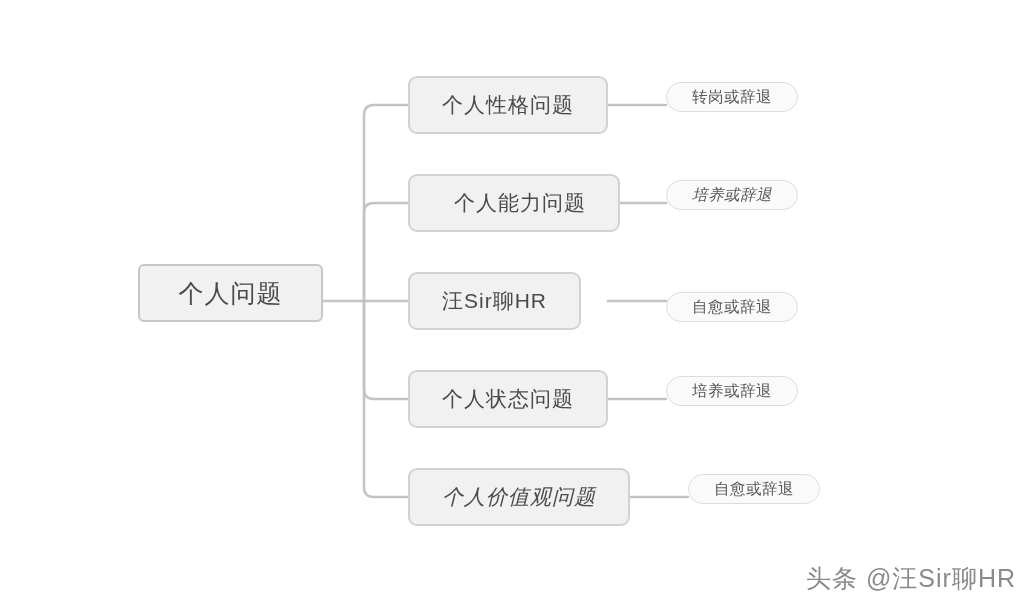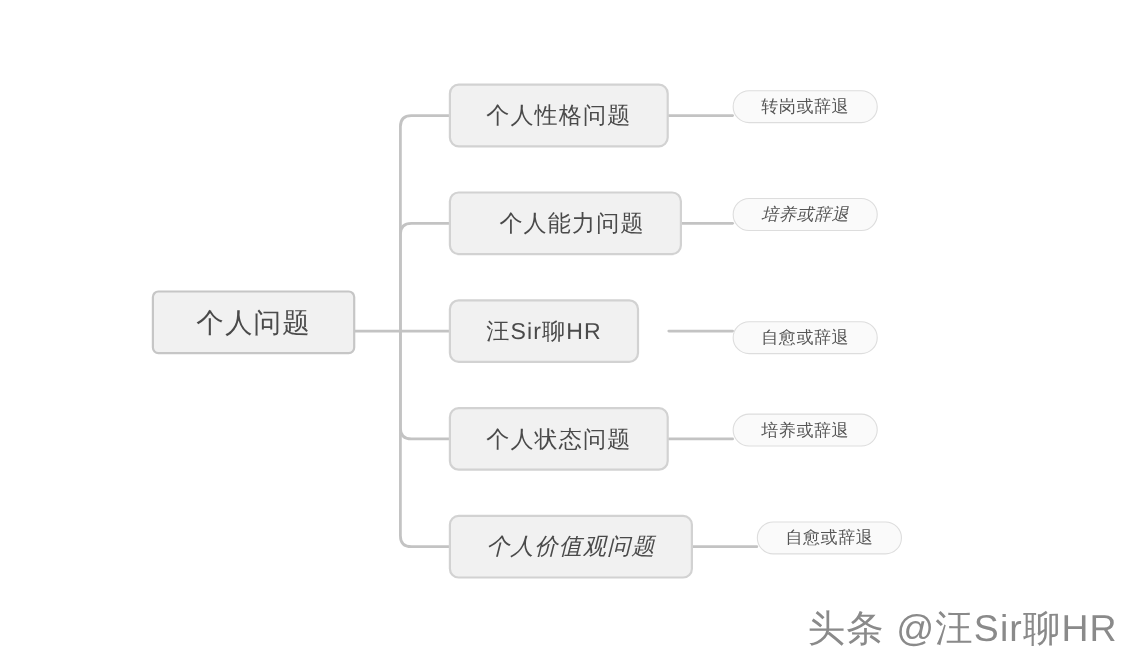--- a/index.html
+++ b/index.html
@@ -64,21 +64,21 @@
     border: 1px solid var(--leaf-border, #dddddd);
     border-radius: 18px;
     font-size: 15.5px;
     color: #555555;
     letter-spacing: 0.5px;
   }
   .watermark {
     position: absolute;
     right: 20px;
     bottom: 8px;
-    font-size: 34px;
+    font-size: 25px;
     color: var(--watermark, #8a8a8a);
     text-shadow: 2px 2px 0 #ffffff, 3px 3px 0 rgba(255,255,255,0.9);
     letter-spacing: 1px;
   }
 </style>
 </head>
 <body style="--canvas-bg: #ffffff; --node-fill: #f1f1f1; --node-border: #c6c6c6; --branch-border: #d2d2d2; --leaf-fill: #fafafa; --leaf-border: #dddddd; --line: #c3c3c3; --text: #4a4a4a; --watermark: #8a8a8a;">
 
 <div class="canvas">
   <svg id="connectors" xmlns="http://www.w3.org/2000/svg">

